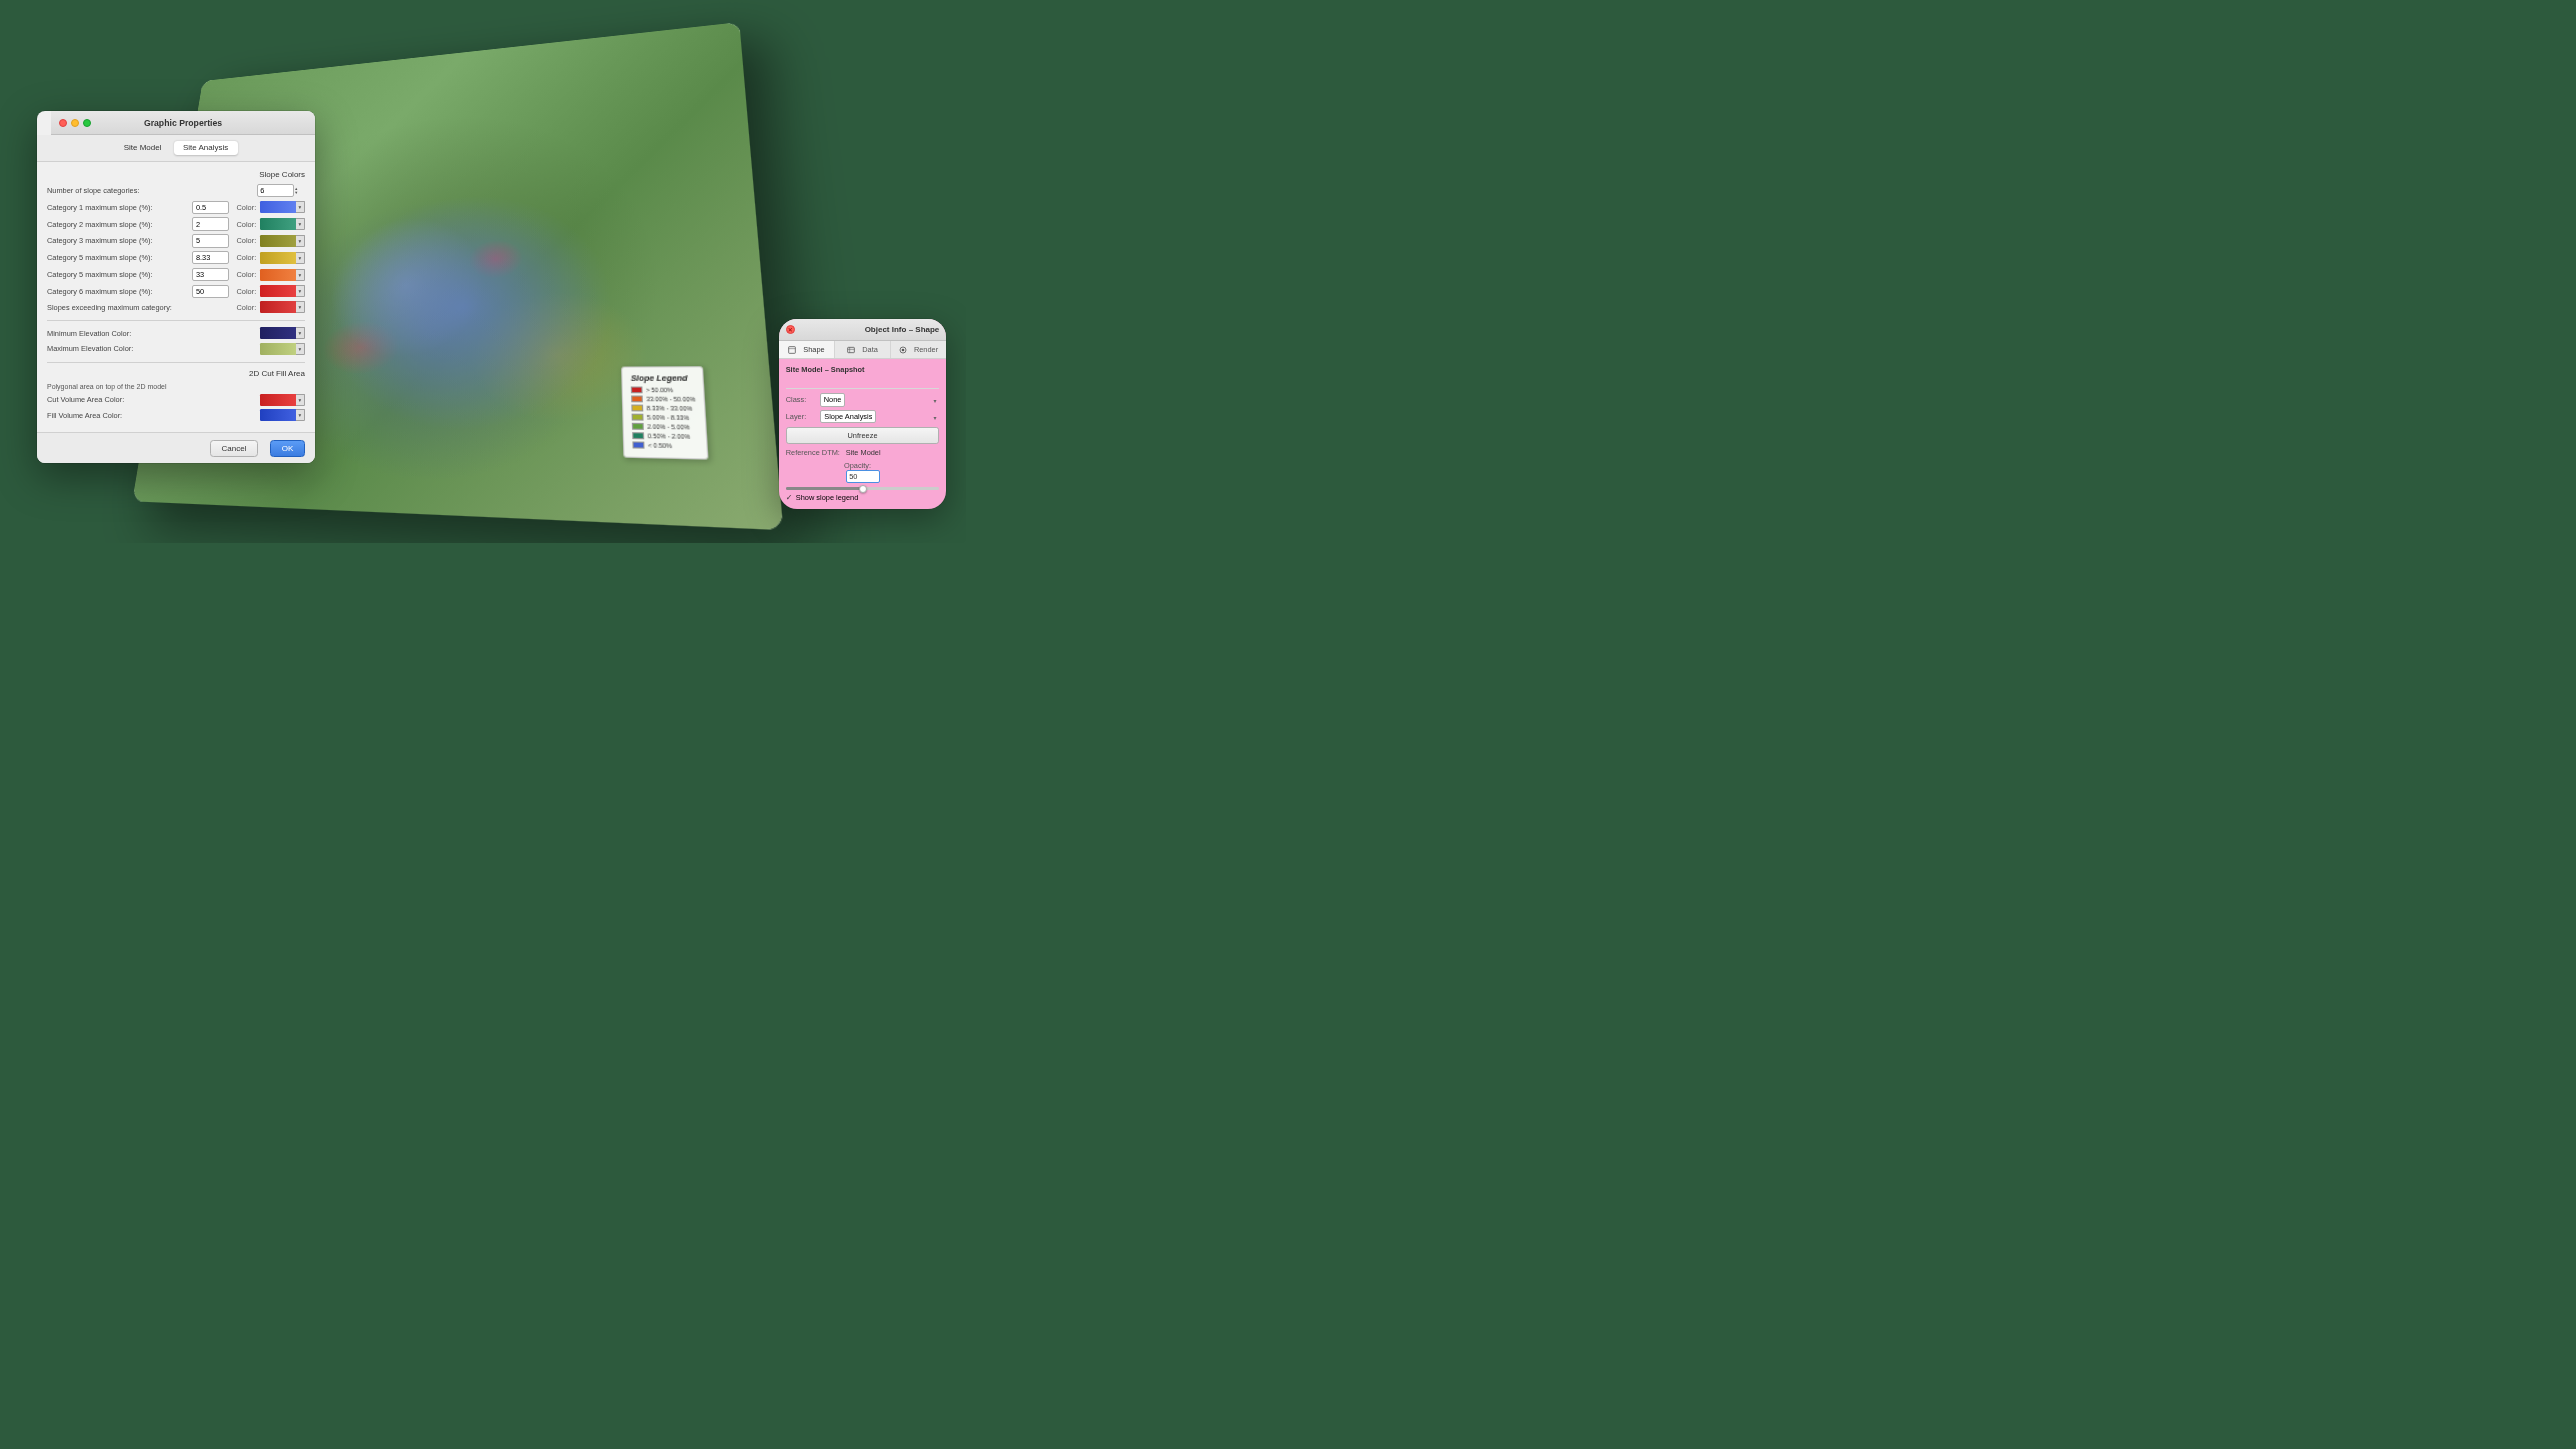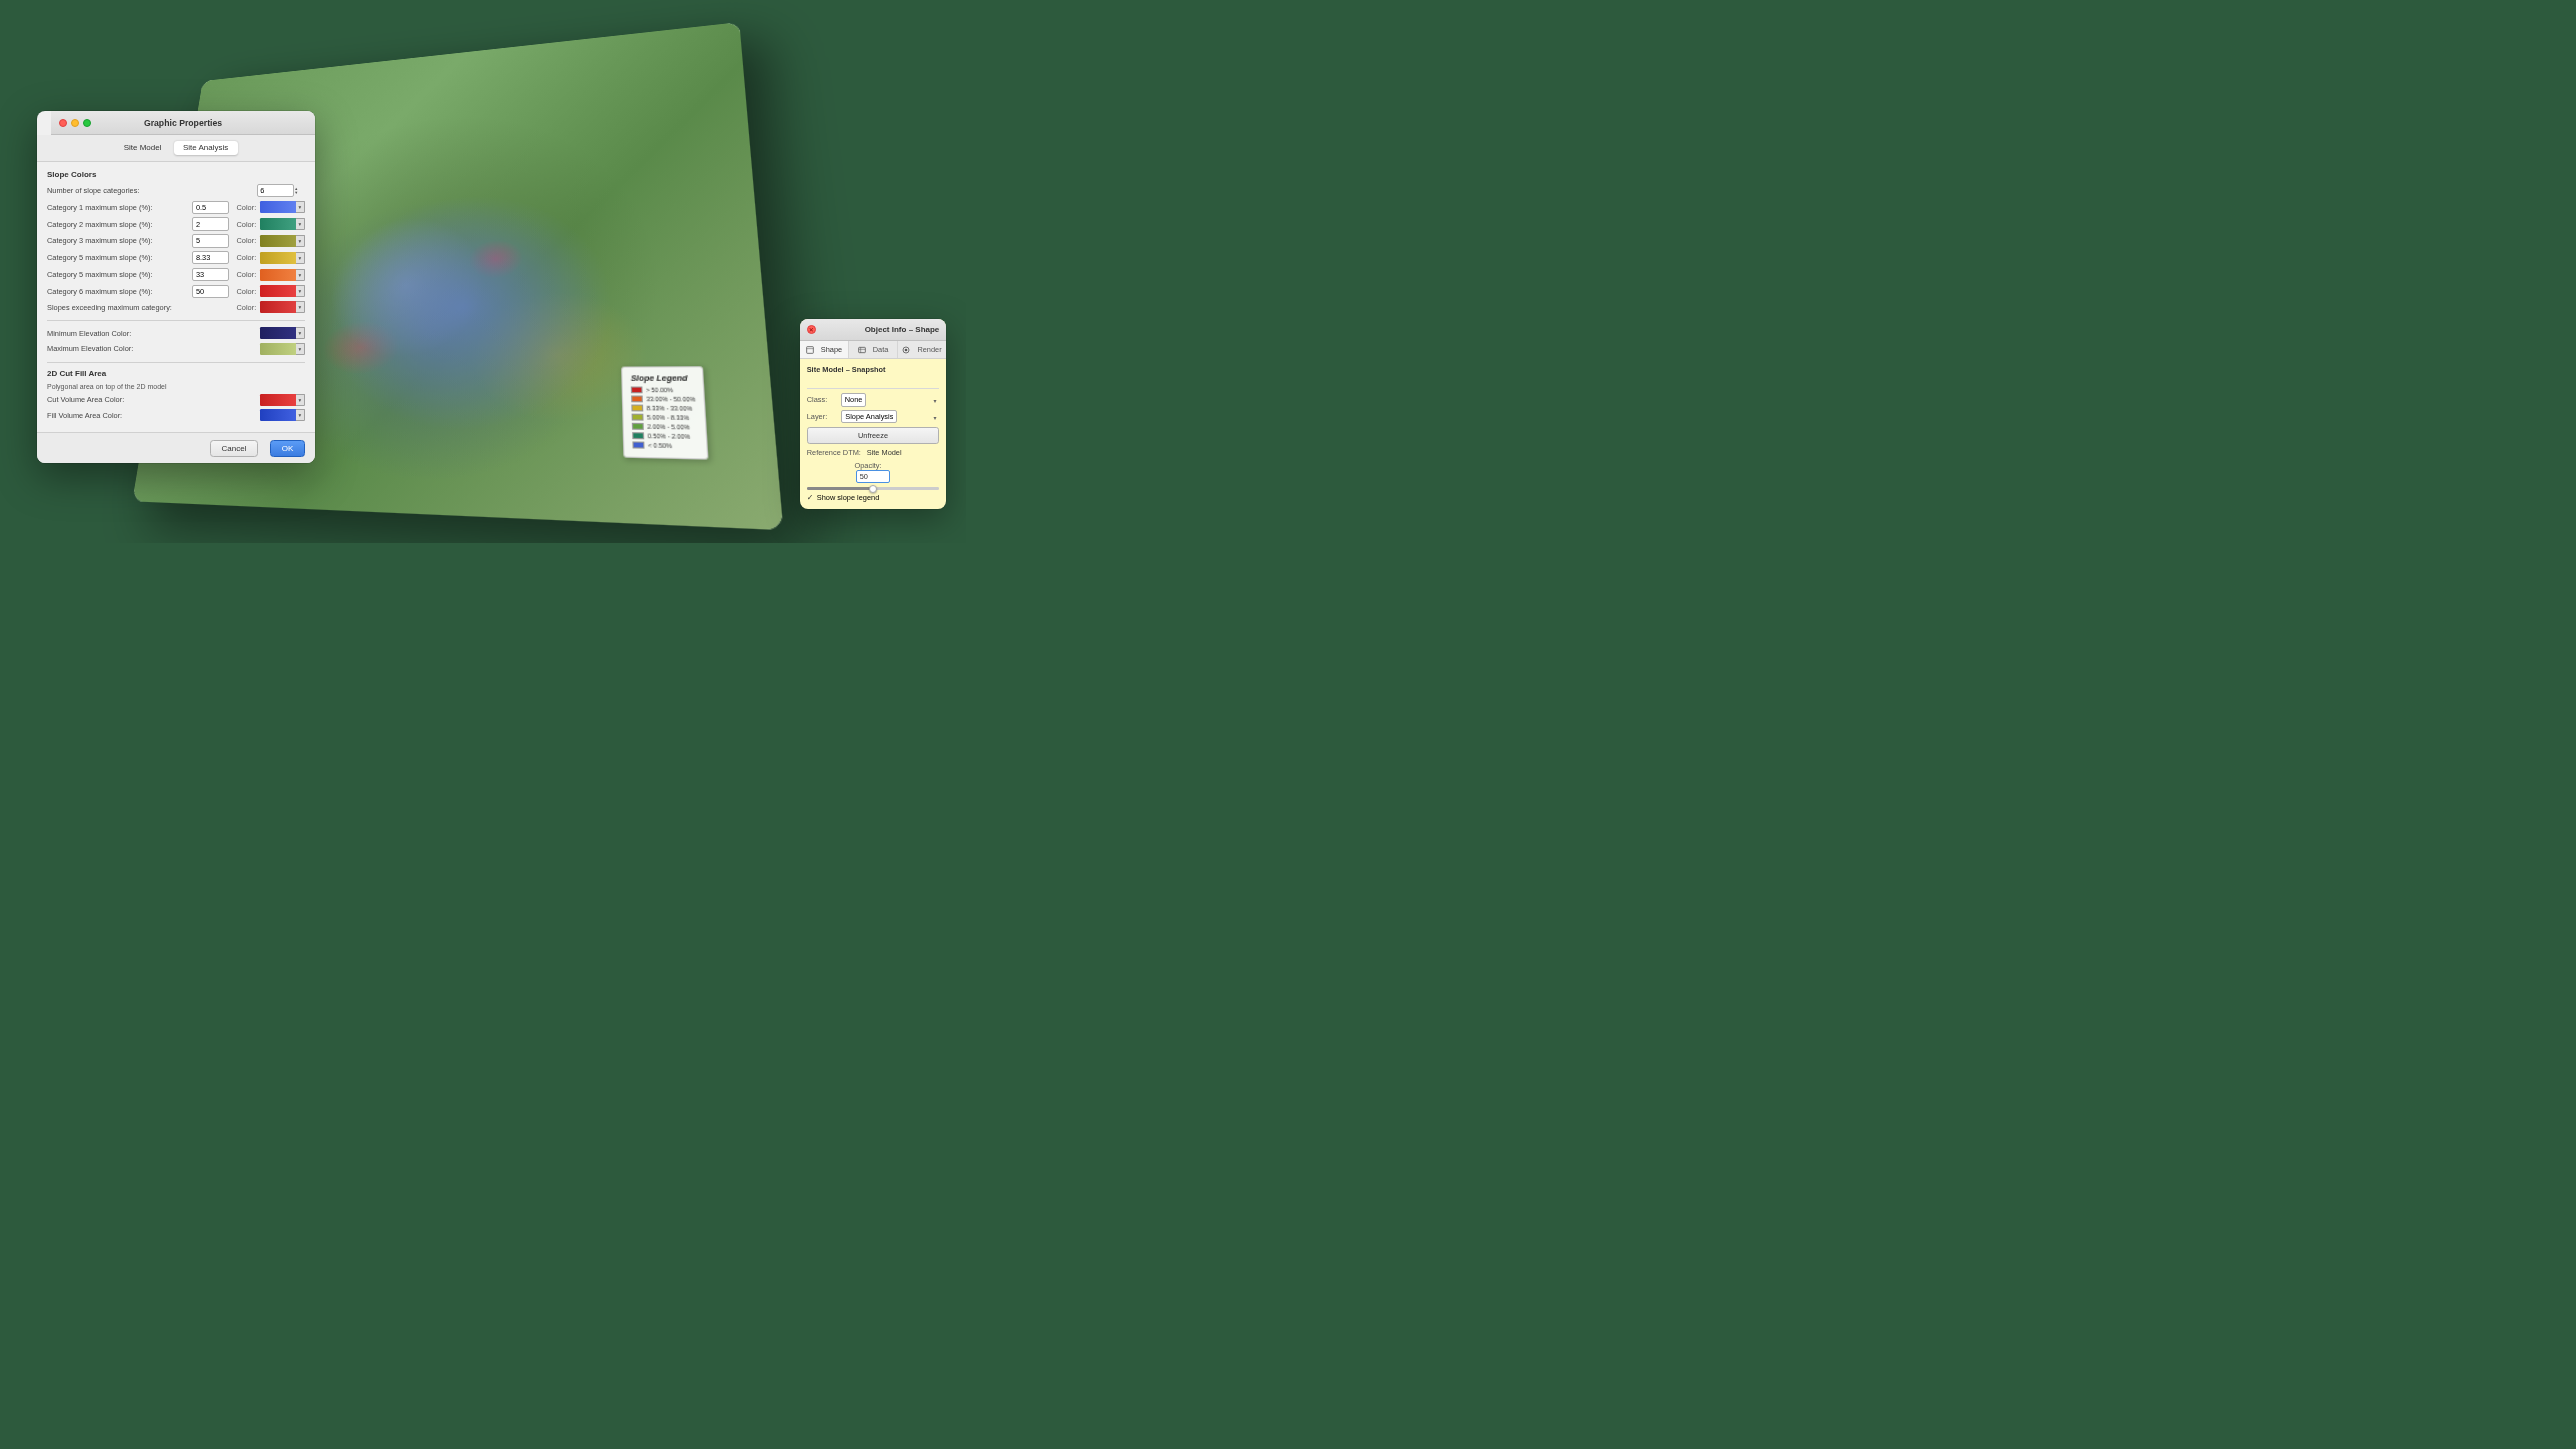--- a/index.html
+++ b/index.html
@@ -214,23 +214,24 @@
       box-shadow: 0 0.7px 2px rgba(0,0,0,0.2);
       font-weight: 500;
     }
 
     .dialog-body {
       padding: 8px 10px;
     }
 
     .section-title {
       font-size: 8px;
-      font-weight: 700;
+      font-weight: 400;
       color: #333;
       margin-bottom: 5.4px;
+      text-align: right;
     }
 
     .form-row {
       display: flex;
       align-items: center;
       margin-bottom: 3.4px;
       font-size: 7.4px;
       color: #333;
     }
 
@@ -323,23 +324,23 @@
       color: white;
       border-color: #2060c0;
       font-weight: 500;
     }
 
     
     .object-info-panel {
       position: absolute;
       bottom: 34px;
       right: 20px;
-      width: 146px;
-      background: #fef9c3;
-      border-radius: 8px;
+      width: 167px;
+      background: #f9a8d4;
+      border-radius: 18px;
       box-shadow: 0 10px 34px rgba(0,0,0,0.35), 0 0 0 0.7px rgba(0,0,0,0.12);
       overflow: hidden;
       z-index: 100;
     }
 
     .panel-titlebar {
       background: linear-gradient(to bottom, #e8e8e8, #d8d8d8);
       padding: 5.4px 6.7px;
       display: flex;
       align-items: center;

